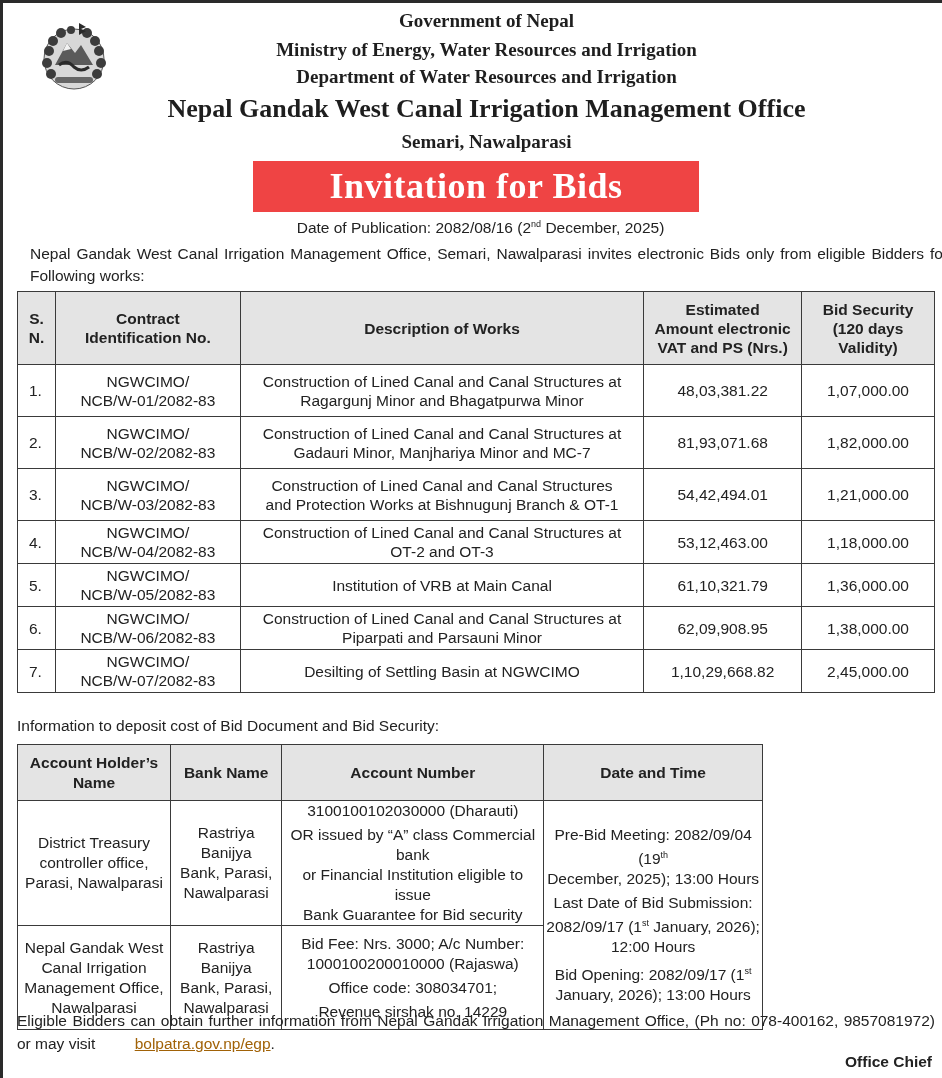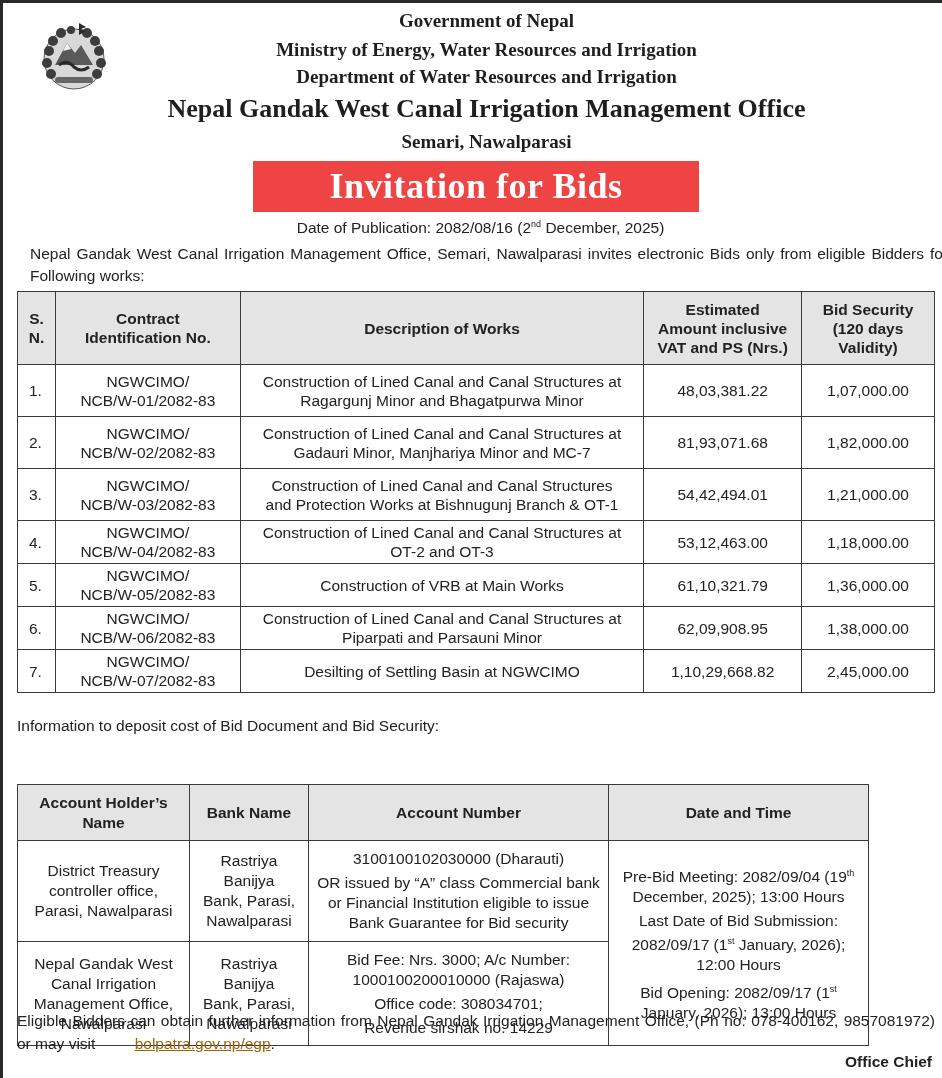--- a/index.html
+++ b/index.html
@@ -46,21 +46,21 @@
     }
     .works th { background: #e4e4e4; font-weight: bold; height: 73px; }
     .works td { height: 52px; }
     .works tr.r td { border-top: 1px dotted #777; }
     .works td.sn { text-align: left; padding-left: 11px; }
     .works tr.short td { height: 43px; }
     .works tr.last td { height: 43px; }
     .info-label {
       position: absolute; left: 14px; top: 714px; font-size: 15.5px; color: #222;
     }
-    .acct { left: 14px; top: 741px; width: 852px; margin-top: 40px; }
+    .acct { left: 14px; top: 741px; width: 746px; }
     .acct th, .acct td {
       border: 1.5px solid #3a3a3a; text-align: center; vertical-align: middle;
       font-size: 15.5px; line-height: 20px; color: #222;
     }
     .acct th { background: #e4e4e4; font-weight: bold; height: 56px; }
     .acct td p { margin: 0; }
     .acct td p + p { margin-top: 4px; }
     .acct td sup { font-size: 9px; }
     .footer {
       position: absolute; left: 14px; top: 1006px; width: 918px;
@@ -115,21 +115,21 @@
       <col style="width:185px">
       <col style="width:404px">
       <col style="width:158px">
       <col style="width:133px">
   </colgroup>
   <thead>
     <tr>
       <th><span>S.</span><br><span>N.</span></th>
       <th><span>Contract</span><br><span>Identification No.</span></th>
       <th>Description of Works</th>
-      <th><span>Estimated</span><br><span>Amount inclusive</span><br><span>VAT and PS (Nrs.)</span></th>
+      <th><span>Estimated</span><br><span>Amount electronic</span><br><span>VAT and PS (Nrs.)</span></th>
       <th><span>Bid Security</span><br><span>(120 days</span><br><span>Validity)</span></th>
     </tr>
   </thead>
   <tbody>
     <tr class="r">
       <td class="sn">1.</td>
       <td><span>NGWCIMO/</span><br><span>NCB/W-01/2082-83</span></td>
       <td><span>Construction of Lined Canal and Canal Structures at</span><br><span>Ragargunj Minor and Bhagatpurwa Minor</span></td>
       <td>48,03,381.22</td>
       <td>1,07,000.00</td>
@@ -151,21 +151,21 @@
     <tr class="r short">
       <td class="sn">4.</td>
       <td><span>NGWCIMO/</span><br><span>NCB/W-04/2082-83</span></td>
       <td><span>Construction of Lined Canal and Canal Structures at</span><br><span>OT-2 and OT-3</span></td>
       <td>53,12,463.00</td>
       <td>1,18,000.00</td>
     </tr>
     <tr class="r short">
       <td class="sn">5.</td>
       <td><span>NGWCIMO/</span><br><span>NCB/W-05/2082-83</span></td>
-      <td>Construction of VRB at Main Works</td>
+      <td>Institution of VRB at Main Canal</td>
       <td>61,10,321.79</td>
       <td>1,36,000.00</td>
     </tr>
     <tr class="r short">
       <td class="sn">6.</td>
       <td><span>NGWCIMO/</span><br><span>NCB/W-06/2082-83</span></td>
       <td><span>Construction of Lined Canal and Canal Structures at</span><br><span>Piparpati and Parsauni Minor</span></td>
       <td>62,09,908.95</td>
       <td>1,38,000.00</td>
     </tr>

